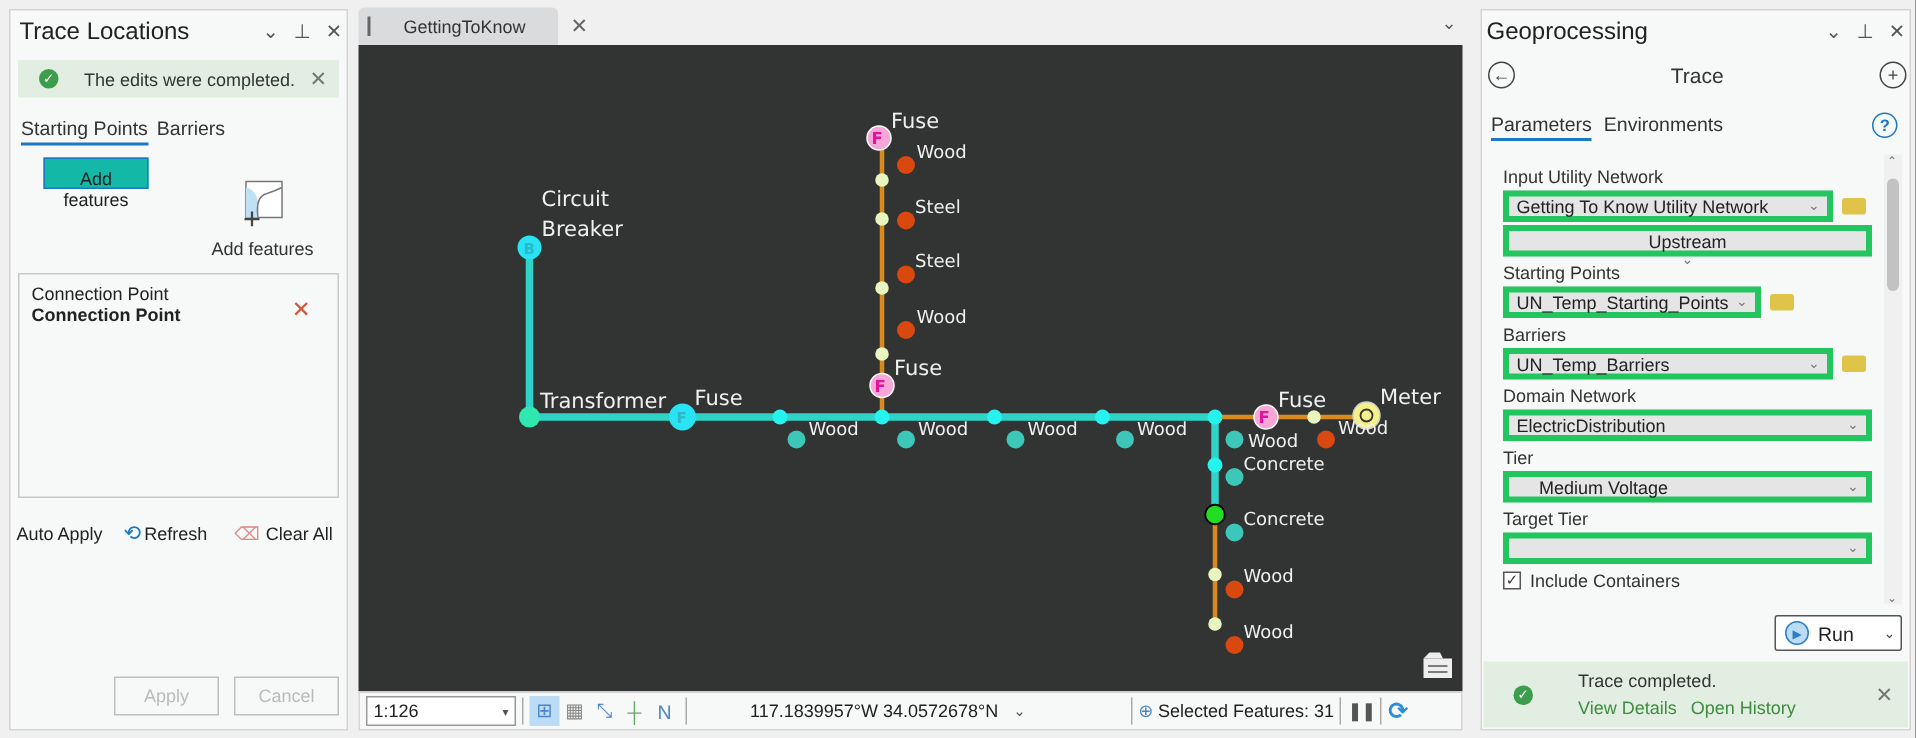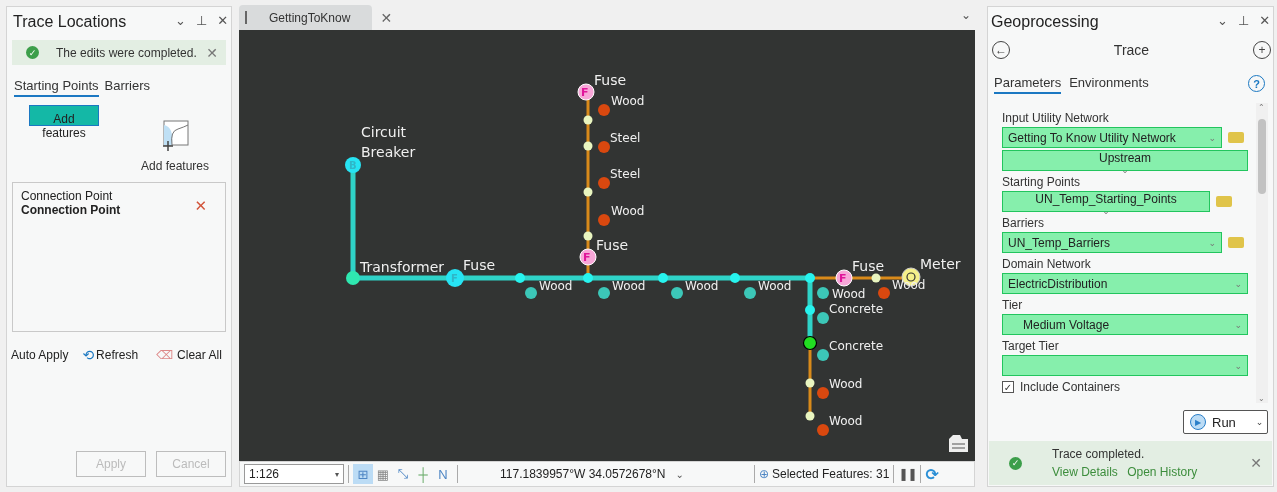--- a/index.html
+++ b/index.html
@@ -40,21 +40,21 @@
   .tb.on { background: #bcdcf5; }
 
   
   .navrow { position: absolute; left: 4px; top: 34px; width: 279px; display: flex; justify-content: space-between; align-items: center; }
   .circbtn { width: 18px; height: 18px; border: 1.5px solid #444; border-radius: 50%; display: flex; align-items: center; justify-content: center; font-size: 12px; color: #444; cursor: pointer; }
   .navrow .t { font-size: 14px; color: #333; }
   .help { position: absolute; right: 8px; top: 68px; width: 17px; height: 17px; border-radius: 50%; border: 1.5px solid #1b78c2; color: #1b78c2; font-size: 11px; font-weight: bold; display: flex; align-items: center; justify-content: center; cursor: pointer; }
   .params { position: absolute; left: 14px; top: 100px; width: 248px; }
   .plabel { font-size: 12px; color: #333; margin-top: 5px; height: 13px; line-height: 13px; }
   .prow { display: flex; align-items: center; gap: 6px; margin-top: 2px; }
-  .sel { height: 21px; background: #86efac; border: 1px solid #22c55e; display: flex; align-items: center; justify-content: space-between; padding: 0 5px; font-size: 12px; color: #222; cursor: pointer; }
+  .sel { height: 21px; background: #e5e5e5; border: 4px solid #22c55e; display: flex; align-items: center; justify-content: space-between; padding: 0 5px; font-size: 12px; color: #222; cursor: pointer; }
   .sel .chev { color: #777; font-size: 9px; }
   .folder { width: 16px; height: 11px; background: #e0c44a; border-radius: 2px; position: relative; cursor: pointer; }
   .scrollbar { position: absolute; right: 5px; top: 96px; width: 12px; height: 300px; background: #f0f0f0; }
   .scrollbar .thumb { position: absolute; left: 2px; top: 16px; width: 8px; height: 75px; background: #c2c2c2; border-radius: 4px; }
   .cbrow { display: flex; align-items: center; gap: 6px; margin-top: 4px; font-size: 12px; color: #333; }
   .cb { width: 12px; height: 12px; border: 1px solid #555; background: #fff; font-size: 10px; display: flex; align-items: center; justify-content: center; }
   .runbtn { position: absolute; left: 195px; top: 403px; width: 85px; height: 24px; border: 1px solid #555; border-radius: 2px; background: #fff; display: flex; align-items: center; padding-left: 6px; gap: 6px; font-size: 13px; cursor: pointer; }
   .playc { width: 16px; height: 16px; border-radius: 50%; background: #bcdcf5; border: 1px solid #2a7fc9; display: flex; align-items: center; justify-content: center; color: #2a7fc9; font-size: 8px; }
   .link { color: #3c8d3c; cursor: pointer; }
 </style>
@@ -280,21 +280,21 @@
 
     <div class="prow">
         <div class="sel" style="width:246px;flex-direction:column;">
           <span>Upstream</span>
           <span class="chev">⌄</span>
         </div>
       </div>
 
     <div class="plabel">Starting Points</div>
     <div class="prow">
-        <div class="sel" style="width:208px;flex-direction:column;">
+        <div class="sel" style="width:172px;">
           <span>UN_Temp_Starting_Points</span>
           <span class="chev">⌄</span>
         </div>
         <div class="folder"></div>
       </div>
 
     <div class="plabel">Barriers</div>
     <div class="prow">
         <div class="sel" style="width:220px;">
           <span>UN_Temp_Barriers</span>

